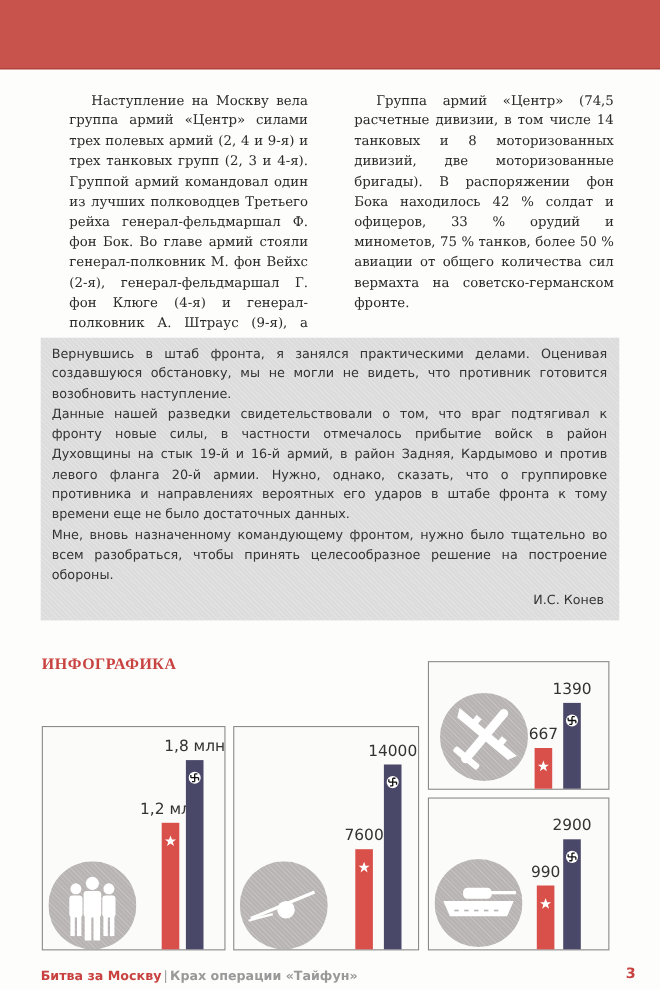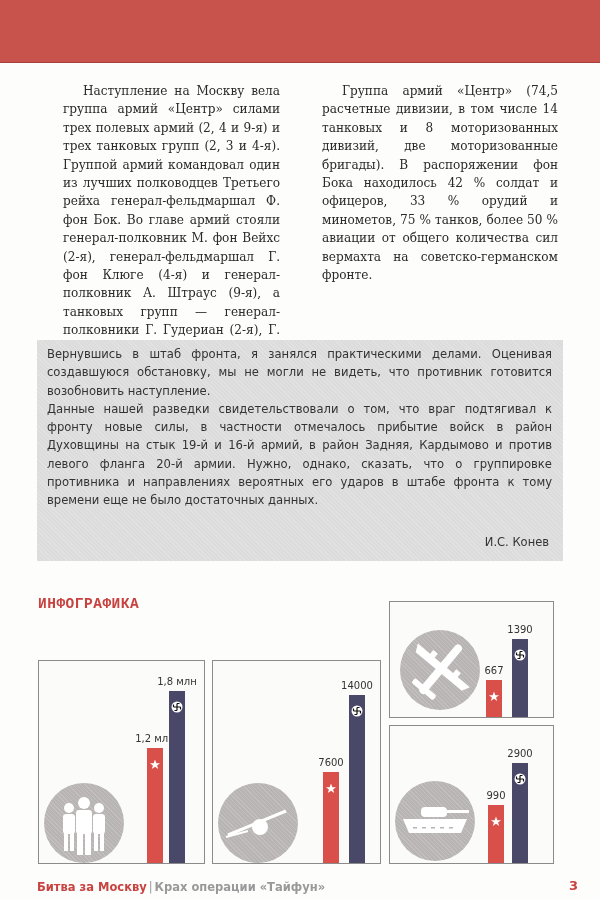--- a/index.html
+++ b/index.html
@@ -3,34 +3,34 @@
 <meta charset="utf-8">
 <style>
   html, body { margin:0; padding:0; }
   body { width:600px; height:900px; position:relative; overflow:hidden; background:#fdfdfc; font-family:"DejaVu Serif", serif; color:#2a2a2a; }
   .header-band { position:absolute; left:0; top:0; width:600px; height:62px; background:#c8524c; border-bottom:1px solid #a8403b; }
   .col { position:absolute; top:66px; font-size:12.1px; line-height:18.4px; text-align:justify; }
   .col p { margin:16px; text-indent:0; }
   .col p.ind { text-indent:20px; }
   .col-left { left:47px; width:249px; }
   .col-right { left:306px; width:268px; }
-  .quote { position:absolute; left:37px; top:340px; width:526px; height:221px; background:#dcdcdc;
+  .quote { position:absolute; left:37px; top:307px; width:526px; height:257px; background:#dcdcdc;
            background-image:repeating-linear-gradient(45deg, rgba(255,255,255,0.18) 0 1px, transparent 1px 3px);
            font-family:"DejaVu Sans", sans-serif; font-size:11.6px; line-height:18.3px; color:#333; box-sizing:border-box; padding:5px 11px 0 10px; text-align:justify; }
   .quote p { margin:0; }
   .quote .author { position:absolute; right:14px; bottom:10px; font-size:11.5px; }
-  .info-title { position:absolute; left:38px; top:596px; font-family:Liberation Mono, monospace; font-weight:bold; font-size:14.5px; letter-spacing:0.5px; color:#c8423f; }
+  .info-title { position:absolute; left:38px; top:596px; font-family:Liberation Serif, serif; font-weight:bold; font-size:14.5px; letter-spacing:0.5px; color:#c8423f; }
   .panel { position:absolute; border:1px solid #8b8b8b; background:#fbfbfa; box-sizing:border-box; }
   .circle { position:absolute; border-radius:50%; background:#b8b4b3;
             background-image:repeating-linear-gradient(45deg, rgba(255,255,255,0.15) 0 1px, transparent 1px 3px); }
   .bar { position:absolute; bottom:0; width:16px; }
   .bar.red { background:#d9504a; }
   .bar.blue { background:#4a4868; }
   .bar .emblem { position:absolute; left:50%; top:7px; transform:translateX(-50%); }
-  .bar-label { position:absolute; font-family:"DejaVu Sans", sans-serif; font-size:10px; color:#333; white-space:nowrap; transform:translateX(-50%); }
+  .bar-label { position:absolute; font-family:"DejaVu Sans", sans-serif; font-size:14px; color:#333; white-space:nowrap; transform:translateX(-50%); }
   .footer { position:absolute; left:37px; top:880px; font-family:"DejaVu Sans", sans-serif; font-weight:bold; font-size:11.5px; }
   .footer .series { color:#c8423f; }
   .footer .sep { color:#999; font-weight:normal; padding:0 2px; }
   .footer .sub { color:#999; }
   .page-num { position:absolute; right:22px; top:878px; font-family:"DejaVu Sans", sans-serif; font-weight:bold; font-size:13px; color:#c8423f; }
 </style>
 </head>
 <body>
 
 <div class="header-band"></div>
@@ -39,20 +39,21 @@
   <p class="ind">Наступление на Москву вела группа армий «Центр» силами трех полевых армий (2, 4 и 9-я) и трех танковых групп (2, 3 и 4-я). Группой армий командовал один из лучших полководцев Третьего рейха генерал-фельдмаршал Ф. фон Бок. Во главе армий стояли генерал-полковник М. фон Вейхс (2-я), генерал-фельдмаршал Г. фон Клюге (4-я) и генерал-полковник А. Штраус (9-я), а танковых групп — генерал-полковники Г. Гудериан (2-я), Г. Гот (3-я) и Э. Геппнер (4-я).</p>
   <p class="ind">Захватчикам противостояли войска Западного, Резервного и Брянского</p>
 </div>
 <div class="col col-right">
   <p class="ind">Группа армий «Центр» (74,5 расчетные дивизии, в том числе 14 танковых и 8 моторизованных дивизий, две моторизованные бригады). В распоряжении фон Бока находилось 42 % солдат и офицеров, 33 % орудий и минометов, 75 % танков, более 50 % авиации от общего количества сил вермахта на советско-германском фронте.</p>
 </div>
 
 <div class="quote">
   <p>Вернувшись в штаб фронта, я занялся практическими делами. Оценивая создавшуюся обстановку, мы не могли не видеть, что противник готовится возобновить наступление.</p>
   <p>Данные нашей разведки свидетельствовали о том, что враг подтягивал к фронту новые силы, в частности отмечалось прибытие войск в район Духовщины на стык 19-й и 16-й армий, в район Задняя, Кардымово и против левого фланга 20-й армии. Нужно, однако, сказать, что о группировке противника и направлениях вероятных его ударов в штабе фронта к тому времени еще не было достаточных данных.</p>
+  <p>Мне, вновь назначенному командующему фронтом, нужно было тщательно во всем разобраться, чтобы принять целесообразное решение на построение обороны.</p>
   <div class="author">И.С. Конев</div>
 </div>
 
 <div class="info-title">ИНФОГРАФИКА</div>
 
 <div class="panel" id="p0" style="left:38px; top:660px; width:167px; height:204px;">
   <div class="circle" style="left:5px; top:122px; width:80px; height:80px;">
     <svg width="80" height="80" viewBox="0 0 80 80">
       <g fill="#fff">
         <circle cx="25" cy="25" r="5"></circle>

